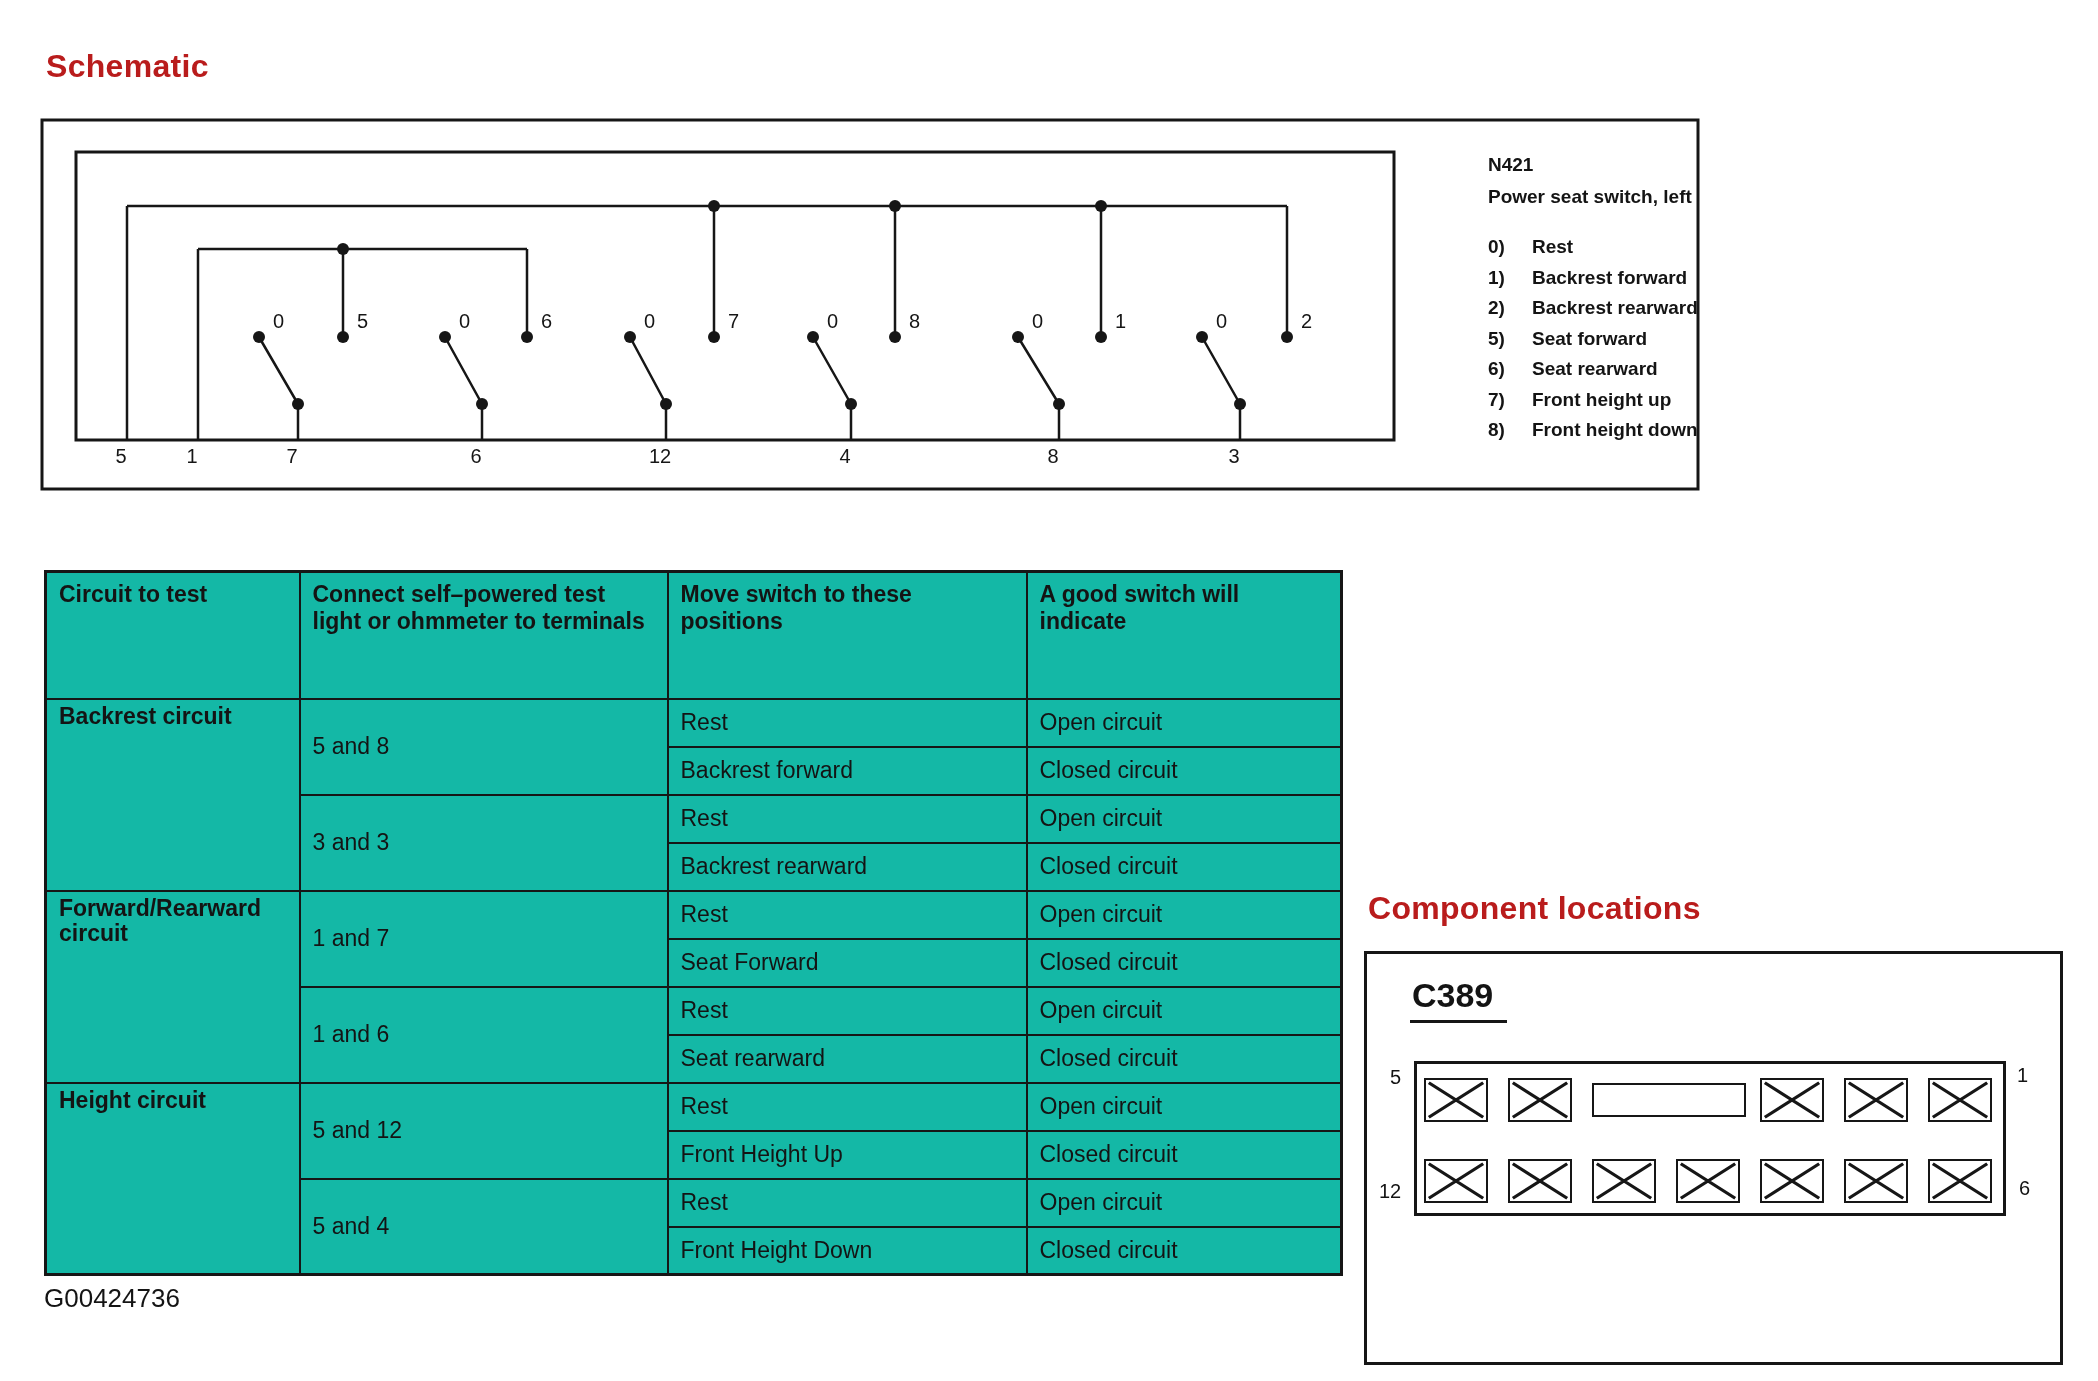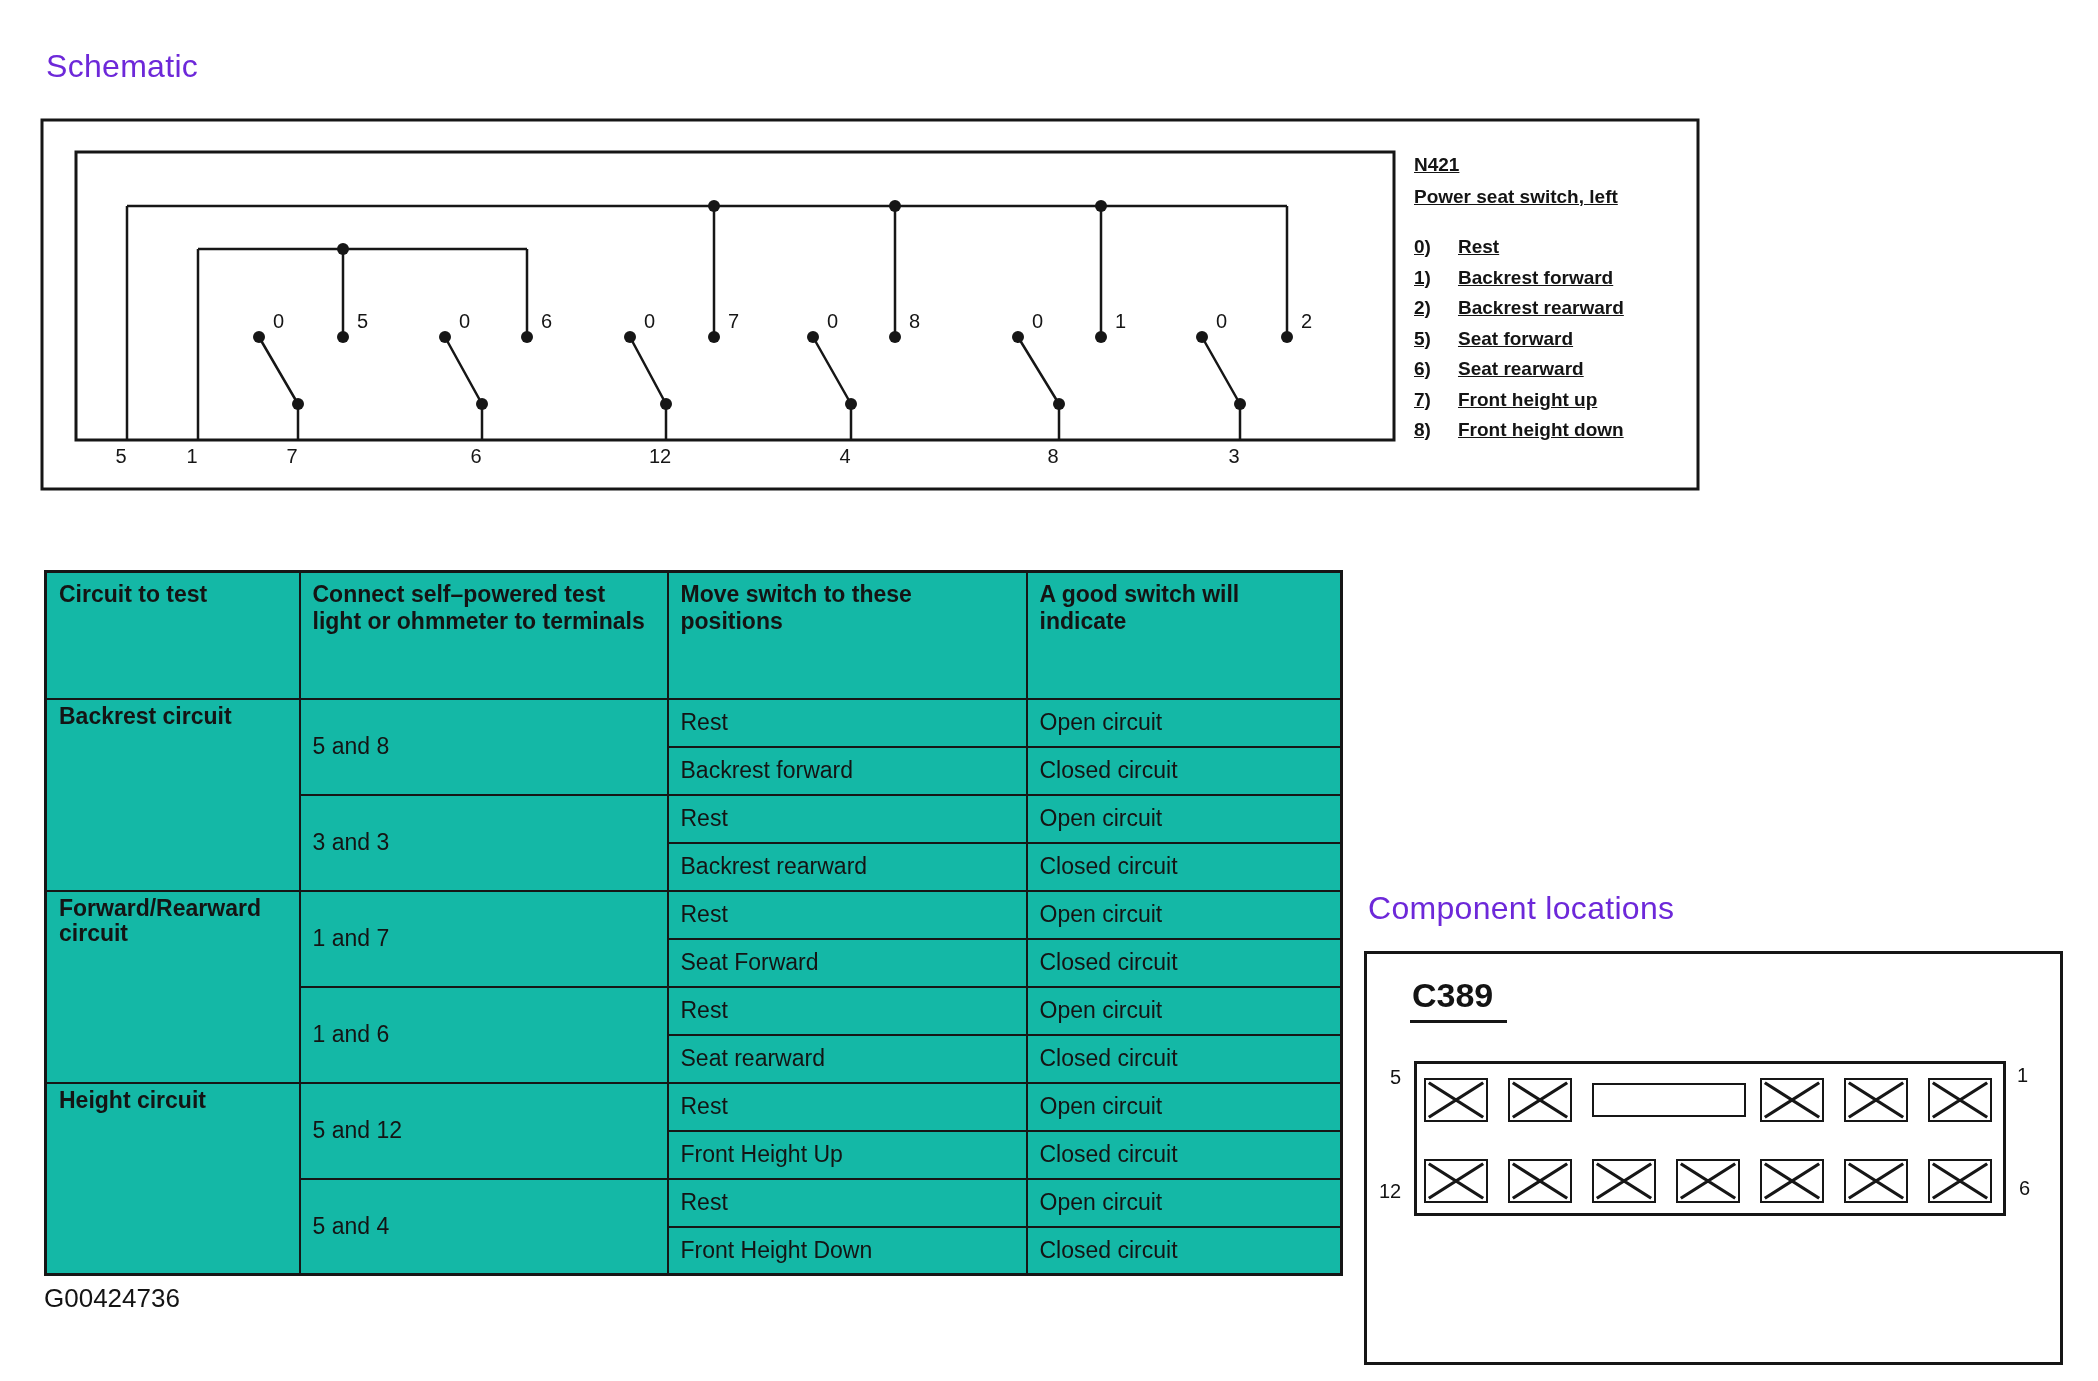--- a/index.html
+++ b/index.html
@@ -1,32 +1,32 @@
 <!DOCTYPE html>
 <html><head>
 <meta charset="utf-8">
 <style>
   * { box-sizing: border-box; }
   html,body { margin:0; padding:0; background:#fff; }
   #page {
     position:relative; width:2098px; height:1381px; background:#ffffff;
     font-family:"Liberation Sans", sans-serif; color:#141414; overflow:hidden;
   }
-  .section-title { position:absolute; font-size:32px; font-weight:normal; color:#6d28d9; letter-spacing:0.3px; }
+  .section-title { position:absolute; font-size:32px; font-weight:bold; color:#b91c1c; letter-spacing:0.3px; }
   #schematic-title { left:46px; top:48px; }
   #testing-title   { left:46px; top:500px; }
   #terminal-title  { left:1368px; top:890px; }
 
   #schematic-svg { position:absolute; left:40px; top:118px; }
   .box  { fill:none; stroke:#161616; stroke-width:3; }
   .wire { fill:none; stroke:#161616; stroke-width:2.5; }
   .dot  { fill:#161616; stroke:none; }
   .svg-label { font-family:"Liberation Sans", sans-serif; font-size:20px; fill:#161616; }
 
-  .legend { position:absolute; left:1414px; top:150px; font-size:19px; font-weight:bold; line-height:30px;text-decoration:underline; }
+  .legend { position:absolute; left:1488px; top:150px; font-size:19px; font-weight:bold; line-height:30px; }
   .legend-code { margin-bottom:2px; }
   .legend-name { margin-bottom:20px; }
   .legend-item { display:flex; line-height:30.5px; }
   .legend-item .ln { width:44px; flex:none; }
 
   #testing-table {
     position:absolute; left:44px; top:570px; border-collapse:collapse;
     table-layout:fixed; background:#14b8a6; border:3px solid #161616;
   }
   #testing-table th, #testing-table td { border:2px solid #161616; font-size:23px; padding:4px 12px; overflow:hidden; }

